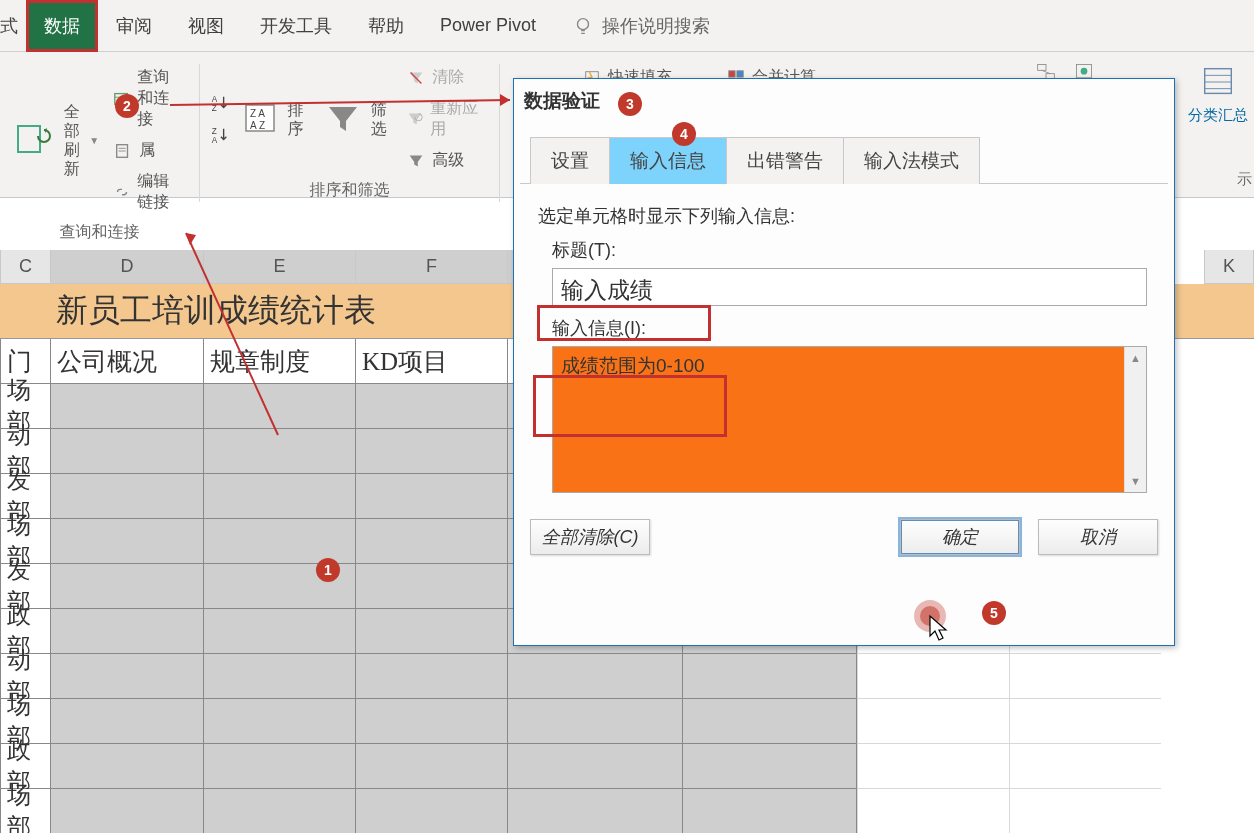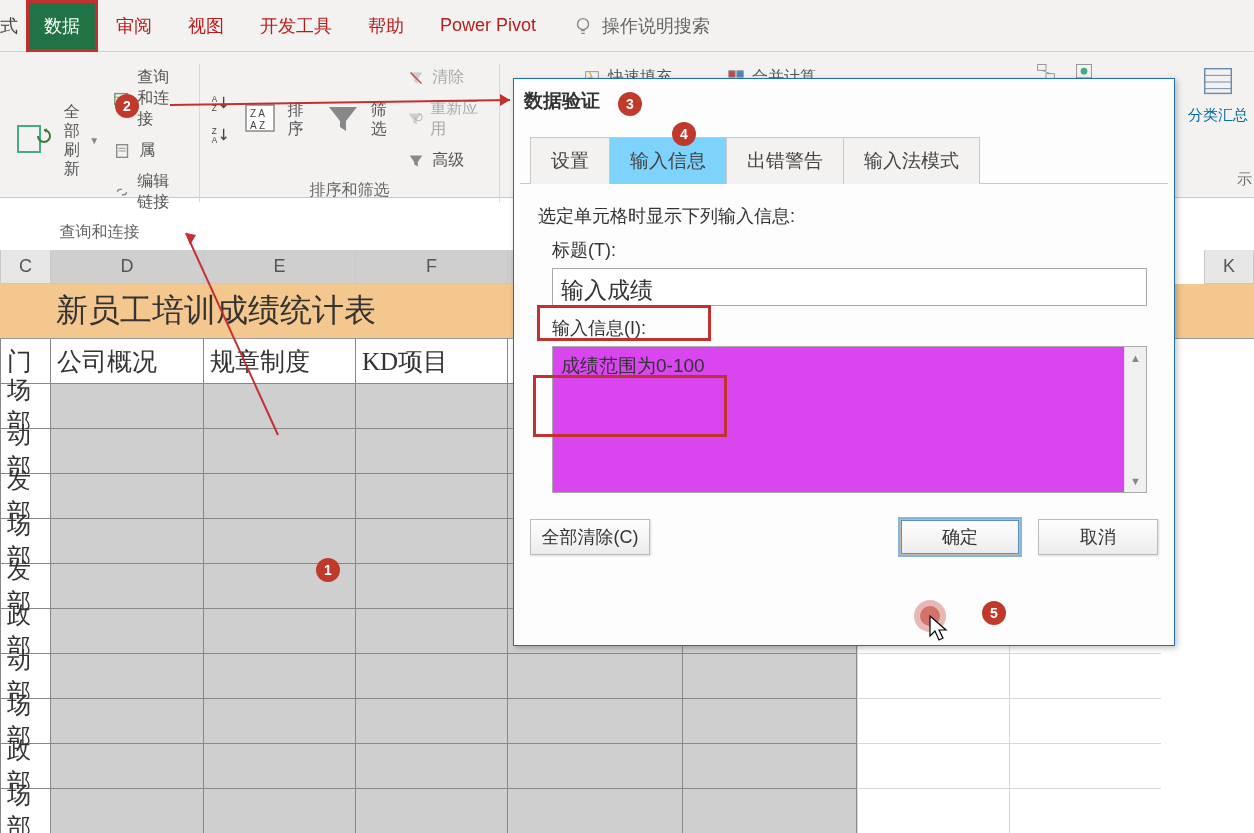--- a/index.html
+++ b/index.html
@@ -1,20 +1,20 @@
 <!DOCTYPE html>
 <html><head>
 <meta charset="utf-8">
 <style>
 * { box-sizing: border-box; margin: 0; padding: 0; }
 body { font-family: "Microsoft YaHei", sans-serif; font-size: 14px; color: #333; background: #fff; overflow: hidden; width: 1254px; height: 833px; position: relative; }
 
 
 .ribbon-tabs { display: flex; height: 52px; background: #f3f2f1; border-bottom: 1px solid #d0d0d0; align-items: center; padding-left: 0; }
-.ribbon-tab { padding: 14px 18px; cursor: pointer; height: 52px; display: flex; align-items: center; font-size: 18px; color: #b91c1c; }
+.ribbon-tab { padding: 14px 18px; cursor: pointer; height: 52px; display: flex; align-items: center; font-size: 18px; color: #404040; }
 .ribbon-tab.active { background: #217346; color: #fff; outline: 3px solid #c23030; outline-offset: -3px; }
 .ribbon-tab-partial { padding: 14px 8px 14px 0; color: #444; font-size: 18px; }
 .tell-me { display: flex; align-items: center; gap: 8px; padding: 0 18px; color: #666; font-size: 18px; }
 .bulb-icon { width: 22px; height: 22px; display: inline-block; }
 
 
 .ribbon-body { display: flex; height: 146px; background: #f3f2f1; border-bottom: 1px solid #c8c8c8; padding-top: 12px; position: relative; }
 .ribbon-group { border-right: 1px solid #d8d8d8; padding: 0 10px; display: flex; flex-direction: column; justify-content: space-between; height: 138px; }
 .ribbon-group-content { display: flex; gap: 6px; flex: 1; }
 .ribbon-group-label { text-align: center; color: #666; font-size: 16px; padding: 6px 0 4px; }
@@ -48,25 +48,25 @@
 .dialog-title { padding: 6px 10px; font-size: 19px; color: #333; height: 44px; display: flex; align-items: center; font-weight: bold; }
 .dialog-tabs { display: flex; padding: 0 16px; margin-top: 14px; }
 .d-tab { padding: 10px 20px; font-size: 19px; color: #444; background: #f3f2f1; border: 1px solid #c8c8c8; border-bottom: none; margin-right: -1px; position: relative; cursor: pointer; }
 .d-tab.active { background: #7dd3fc; z-index: 2; }
 .dialog-body { padding: 20px 18px 14px; border-top: 1px solid #c8c8c8; margin: 0 6px; margin-top: -1px; }
 .checkbox-row { display: flex; align-items: center; gap: 10px; font-size: 18px; color: #333; margin-bottom: 20px; }
 .chk { width: 18px; height: 18px; border: 1px solid #555; display: inline-flex; align-items: center; justify-content: center; background: #fff; }
 .body-label { font-size: 18px; margin-bottom: 10px; }
 .field-label { font-size: 18px; margin: 10px 0 6px 14px; }
 .text-input { border: 1px solid #aaa; padding: 6px 8px; font-size: 23px; width: 595px; margin-left: 14px; height: 38px; background: #fff; }
-.textarea { border: 1px solid #aaa; padding: 6px 8px; font-size: 19px; width: 595px; height: 147px; margin-left: 14px; background: #d946ef; position: relative; }
+.textarea { border: 1px solid #aaa; padding: 6px 8px; font-size: 19px; width: 595px; height: 147px; margin-left: 14px; background: #f97316; position: relative; }
 .textarea-scroll { position: absolute; right: 0; top: 0; bottom: 0; width: 22px; background: #f0f0f0; border-left: 1px solid #ddd; }
 .scroll-arrow { height: 22px; display: flex; align-items: center; justify-content: center; color: #888; font-size: 11px; }
 .dialog-footer { display: flex; justify-content: space-between; padding: 12px 16px 16px; }
-.dlg-btn { width: 120px; height: 36px; border: 1px solid #bbb; background: linear-gradient(#fefefe,#ececec); font-size: 18px; cursor: pointer; display: flex; align-items: center; justify-content: center; box-shadow: 1px 1px 2px rgba(0,0,0,0.15); }
+.dlg-btn { width: 120px; height: 36px; border: 1px solid #bbb; background: linear-gradient(#fefefe,#ececec); font-size: 18px; cursor: pointer; display: flex; align-items: center; justify-content: center; box-shadow: 1px 1px 2px rgba(0,0,0,0.15); font-style: italic; }
 .dlg-btn.primary { outline: 2px solid #8ab4dc; box-shadow: inset 0 0 0 1px #5a8fc2, 1px 1px 2px rgba(0,0,0,0.15); }
 .dlg-btn-gap { display: flex; gap: 18px; }
 
 
 .badge { position: absolute; width: 24px; height: 24px; border-radius: 50%; background: #c0392b; color: #fff; display: flex; align-items: center; justify-content: center; font-size: 14px; font-weight: bold; z-index: 50; }
 .arrow-svg { position: absolute; z-index: 40; pointer-events: none; }
 .highlight-box { position: absolute; border: 3px solid #c23030; z-index: 45; pointer-events: none; }
 .cursor-svg { position: absolute; z-index: 60; pointer-events: none; }
 
 

